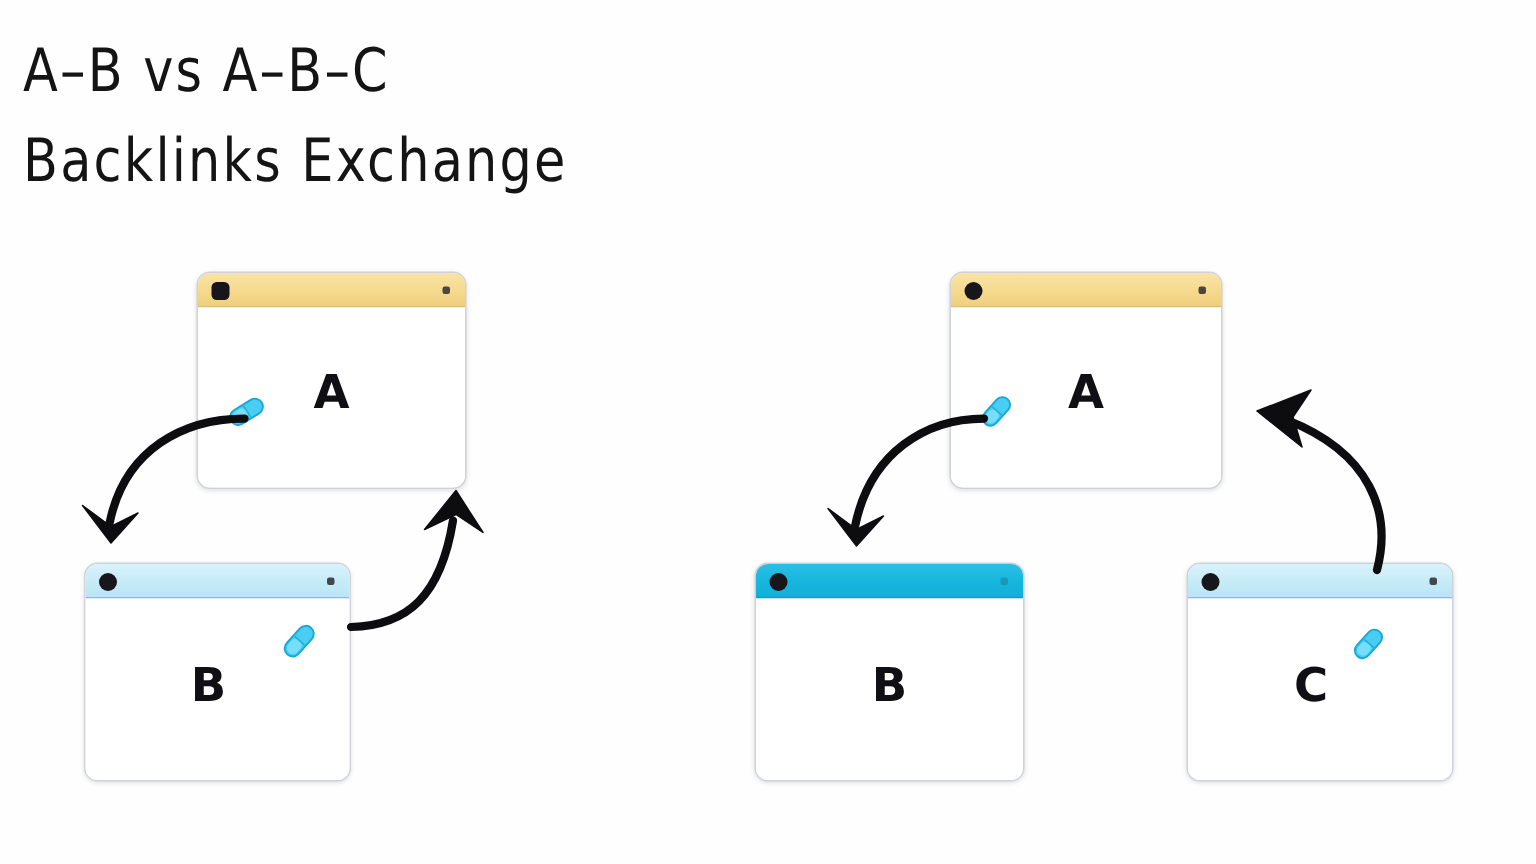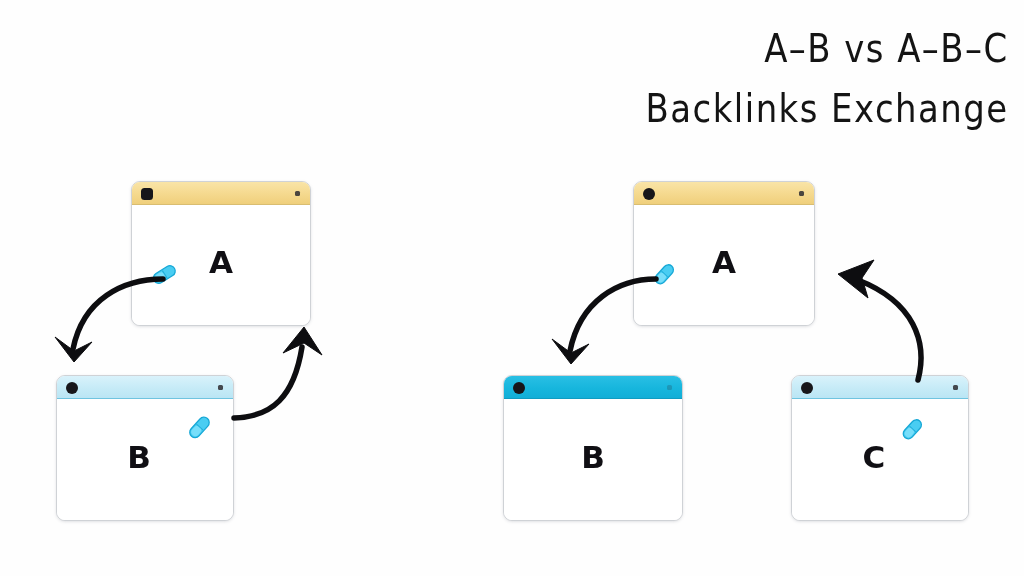--- a/index.html
+++ b/index.html
@@ -15,21 +15,21 @@
     font-family: "DejaVu Sans", sans-serif;
     background: #fefefe;
   }
 
   
   #title-block {
     position: absolute;
     left: 0;
     top: 22px;
     width: 1024px;
-    text-align: right;
+    text-align: left;
     color: #181818;
   }
   .title-line {
     font-family: "DejaVu Sans", sans-serif;
     font-weight: 400;
     font-size: 35px;
     line-height: 46px;
     letter-spacing: 1.5px;
     color: #141414;
     transform: scaleY(1.14) scaleX(0.97);

